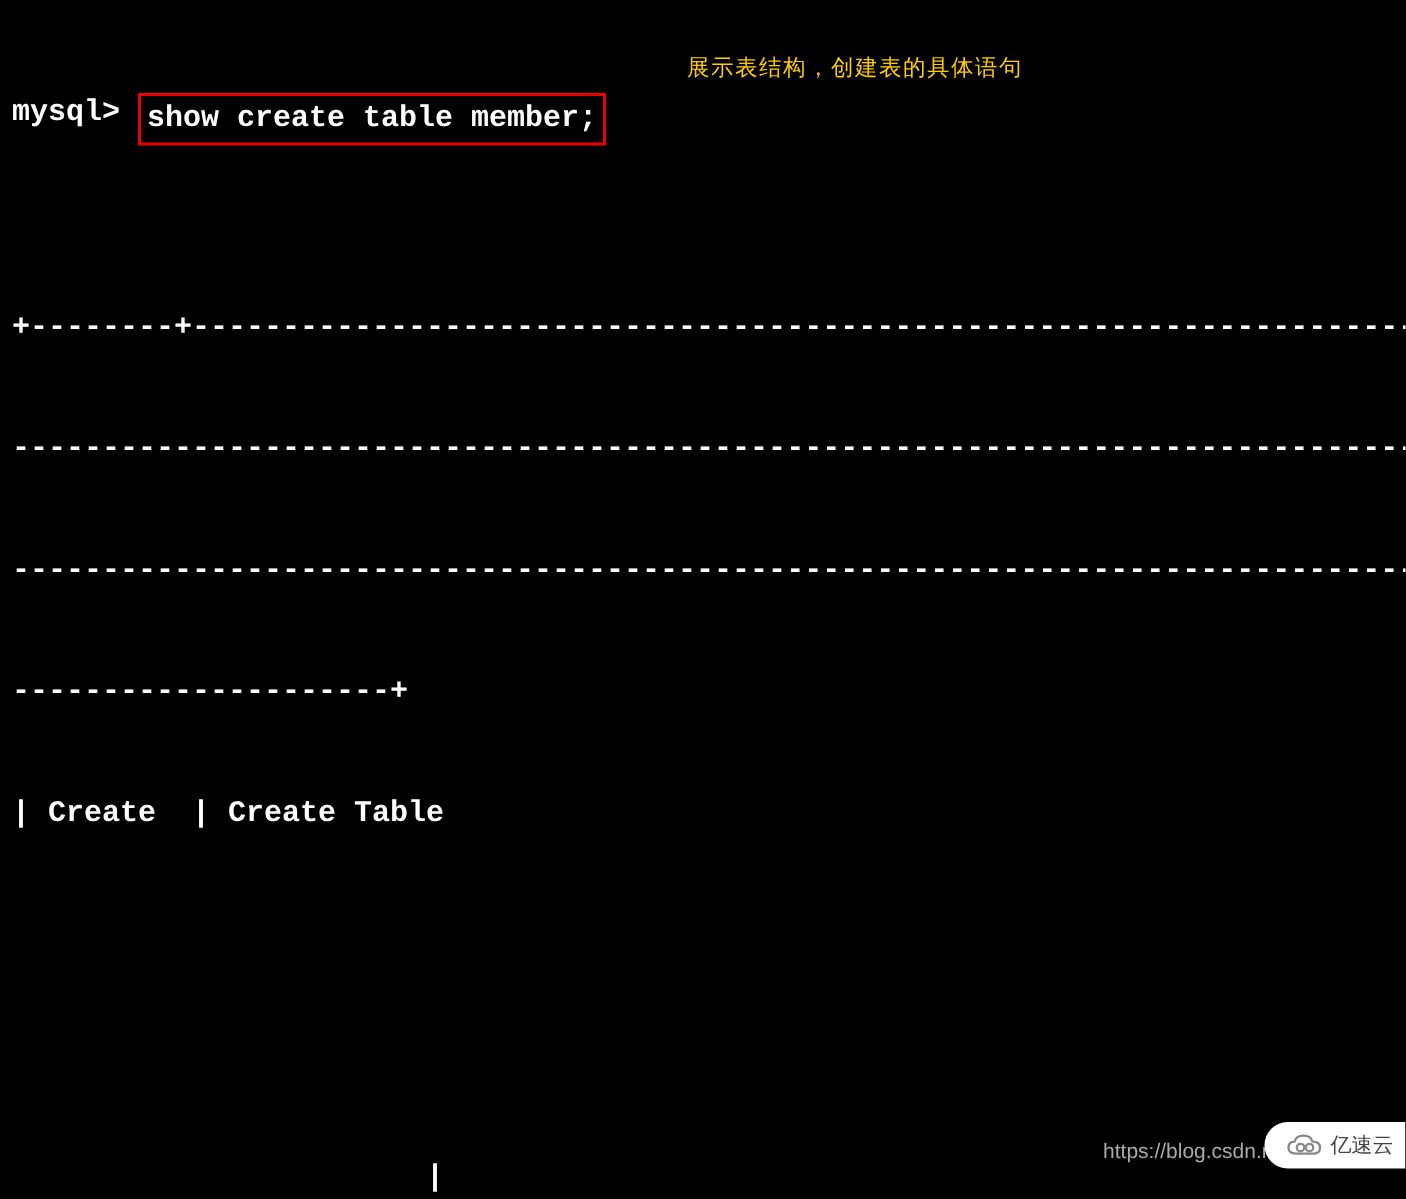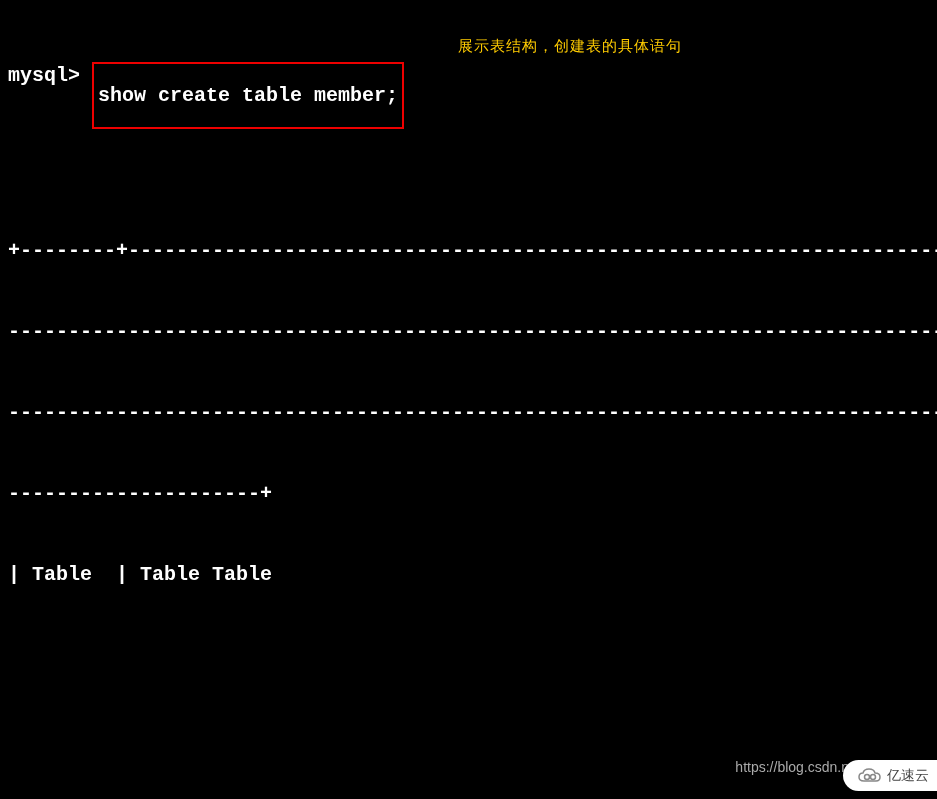--- a/index.html
+++ b/index.html
@@ -18,21 +18,21 @@
       padding: 8px 8px 0 8px;
       overflow: hidden;
       position: relative;
     }
     .terminal {
       white-space: pre;
       letter-spacing: 0;
     }
     .highlight-red {
       border: 2px solid #e00;
-      padding: 18px 4px;
+      padding: 2px 4px;
       display: inline-block;
       vertical-align: top;
     }
     .annotation {
       color: #ffcc00;
       font-family: sans-serif;
       font-size: 15px;
       position: absolute;
       top: 36px;
       left: 458px;
@@ -41,21 +41,21 @@
     .watermark-text {
       position: absolute;
       bottom: 22px;
       right: 88px;
       color: #aaa;
       font-family: sans-serif;
       font-size: 14px;
     }
     .watermark-logo {
       position: absolute;
-      bottom: 8px;
+      bottom: 20px;
       right: 0;
       background: #fff;
       border-radius: 30px 0 0 30px;
       padding: 6px 8px 6px 14px;
       font-family: sans-serif;
       font-size: 14px;
       color: #444;
       display: flex;
       align-items: center;
       gap: 4px;
@@ -80,21 +80,21 @@
 <div class="terminal">
   <div class="line row-line">
     <span><span>mysql&gt;</span> </span><span class="highlight-red">show create table member;</span>
   </div>
   <span class="annotation">展示表结构，创建表的具体语句</span>
 
   <div class="line">+--------+------------------------------------------------------------------------------------</div>
   <div class="line">-------------------------------------------------------------------------------------------</div>
   <div class="line">-------------------------------------------------------------------------------------------</div>
   <div class="line">---------------------+</div>
-  <div class="line">| Table  | Table Table</div>
+  <div class="line">| Create  | Create Table</div>
   <div class="line"> </div>
   <div class="line"> </div>
   <div class="line">                       |</div>
   
   
   
   
   
   
   

